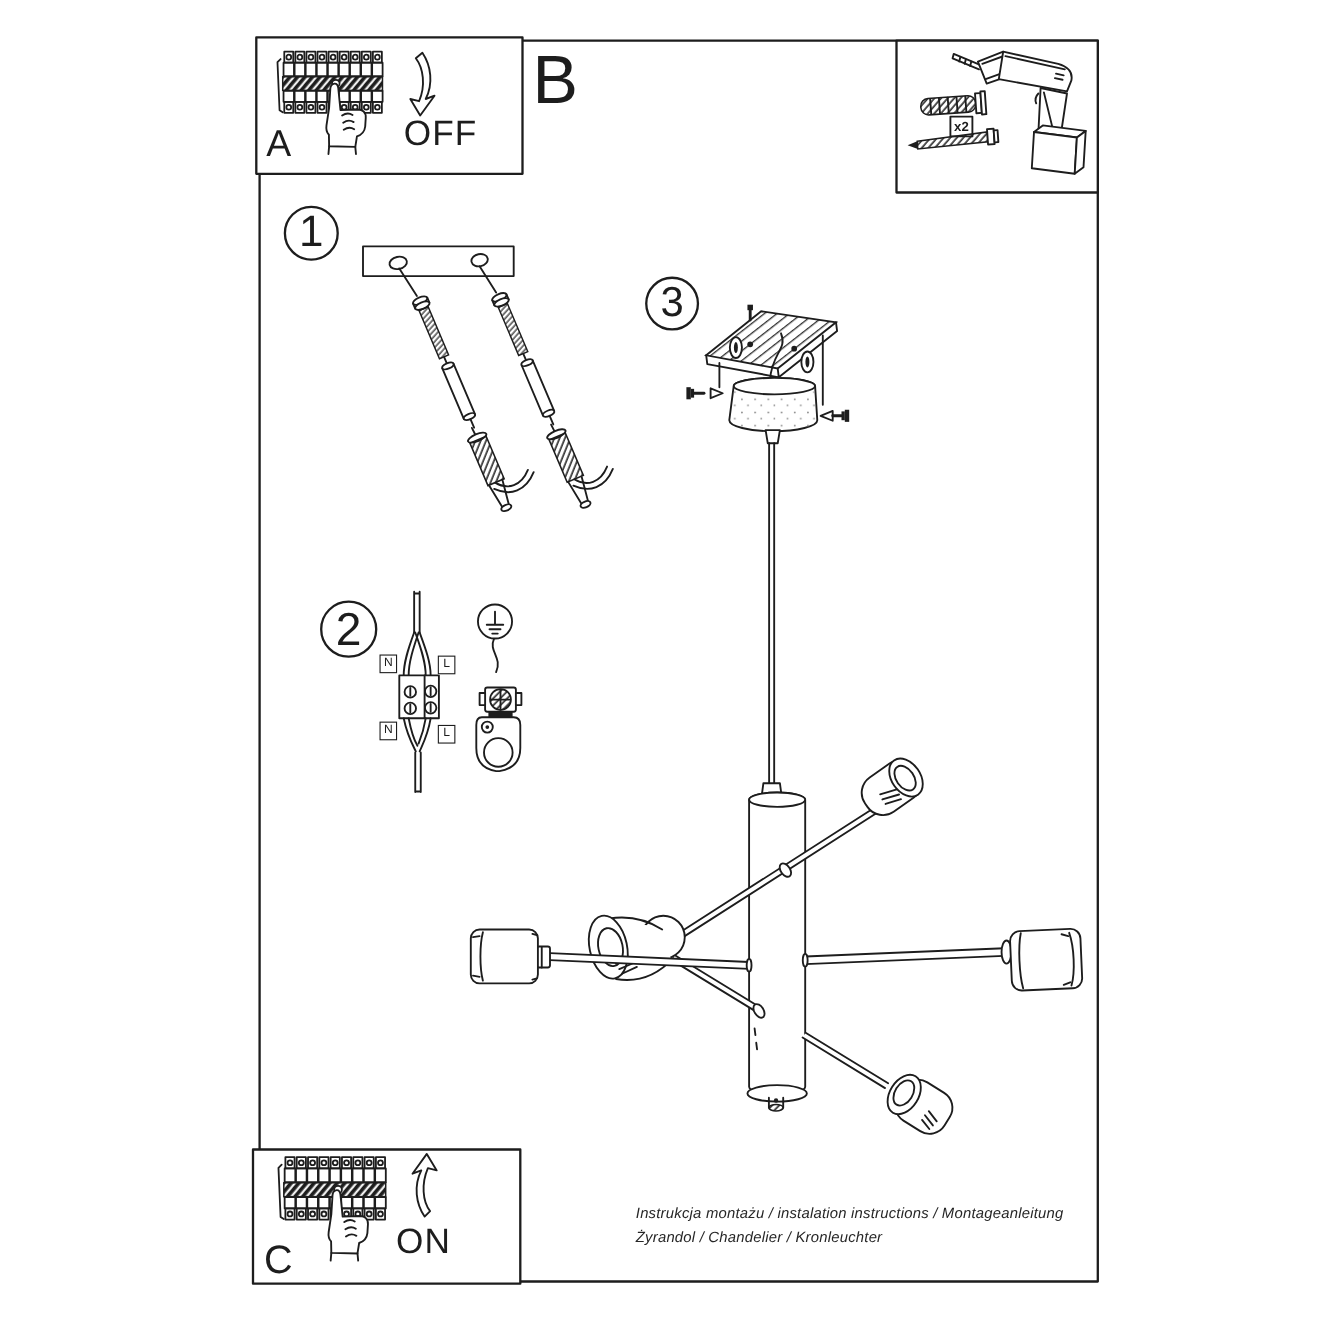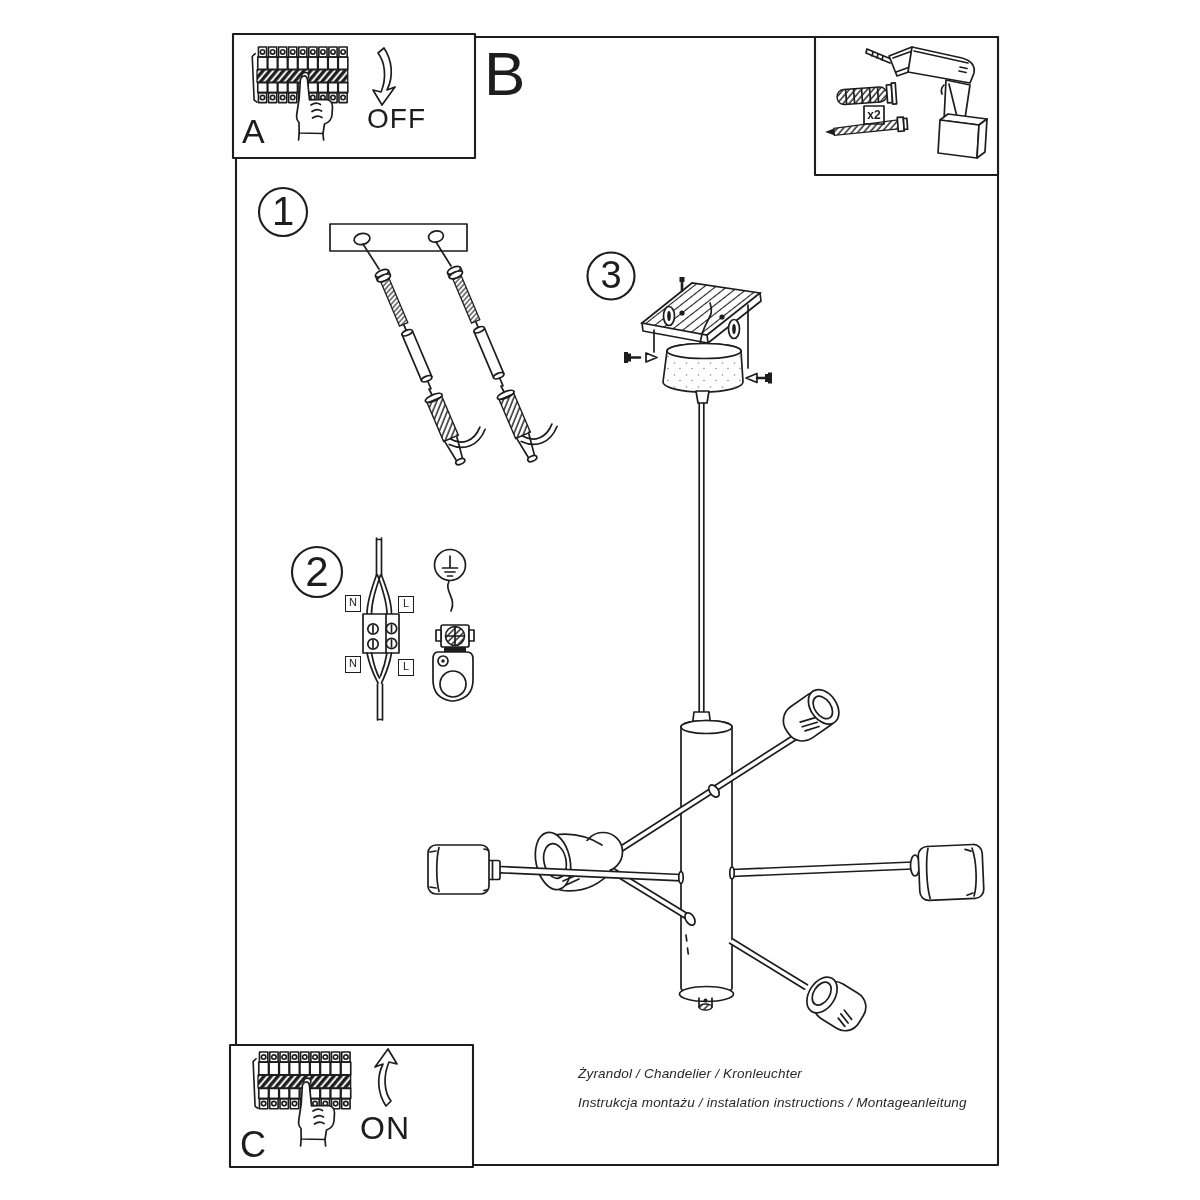--- a/index.html
+++ b/index.html
@@ -314,32 +314,32 @@
 
   <g>
     <rect class="s2 w" x="230" y="1045" width="243" height="122"></rect>
     <use href="#breakerPanel" transform="translate(258,1052) scale(0.97)"></use>
     <use href="#pointingHand" transform="translate(298,1082)"></use>
     <path class="s" d="M386,1106 C378,1094 376,1078 383,1064 L375,1067 L388,1049 L397,1064 L389,1062 C383,1076 384,1092 391,1101 Z"></path>
   </g>
 </svg>
 
 <div class="t" style="left:242px;top:112px;font-size:34px;">A</div>
-<div class="t" style="left:367px;top:103px;font-size:28px;letter-spacing:1px;">OFF</div>
+<div class="t" style="left:367px;top:103px;font-size:32px;letter-spacing:1px;">OFF</div>
 <div class="t" style="left:484px;top:38px;font-size:62px;">B</div>
 <div class="t" style="left:864px;top:106px;width:20px;height:16px;font-size:12px;font-weight:700;text-align:center;line-height:18px;">x2</div>
 
 <div class="t cnum" style="left:259px;top:188px;width:48px;height:48px;font-size:40px;line-height:47px;">1</div>
 <div class="t cnum" style="left:588px;top:253px;width:46px;height:46px;font-size:38px;line-height:45px;">3</div>
 <div class="t cnum" style="left:292px;top:547px;width:50px;height:50px;font-size:42px;line-height:49px;">2</div>
 
 <div class="nlbox" style="left:345px;top:595px;width:14px;height:15px;">N</div>
 <div class="nlbox" style="left:398px;top:596px;width:14px;height:15px;">L</div>
 <div class="nlbox" style="left:345px;top:656px;width:14px;height:15px;">N</div>
 <div class="nlbox" style="left:398px;top:659px;width:14px;height:15px;">L</div>
 
 <div class="t" style="left:240px;top:1124px;font-size:36px;">C</div>
 <div class="t" style="left:360px;top:1110px;font-size:32px;letter-spacing:1px;text-align:center;">ON</div>
 
 <div class="t footer-line" style="left:578px;top:1095px;">Instrukcja montażu / instalation instructions / Montageanleitung</div>
-<div class="t footer-line" style="left:578px;top:1066px;">Żyrandol / Chandelier / Kronleuchter</div>
+<div class="t footer-line" style="left:578px;top:1117px;">Żyrandol / Chandelier / Kronleuchter</div>
 
 </div>
 
 </body></html>

